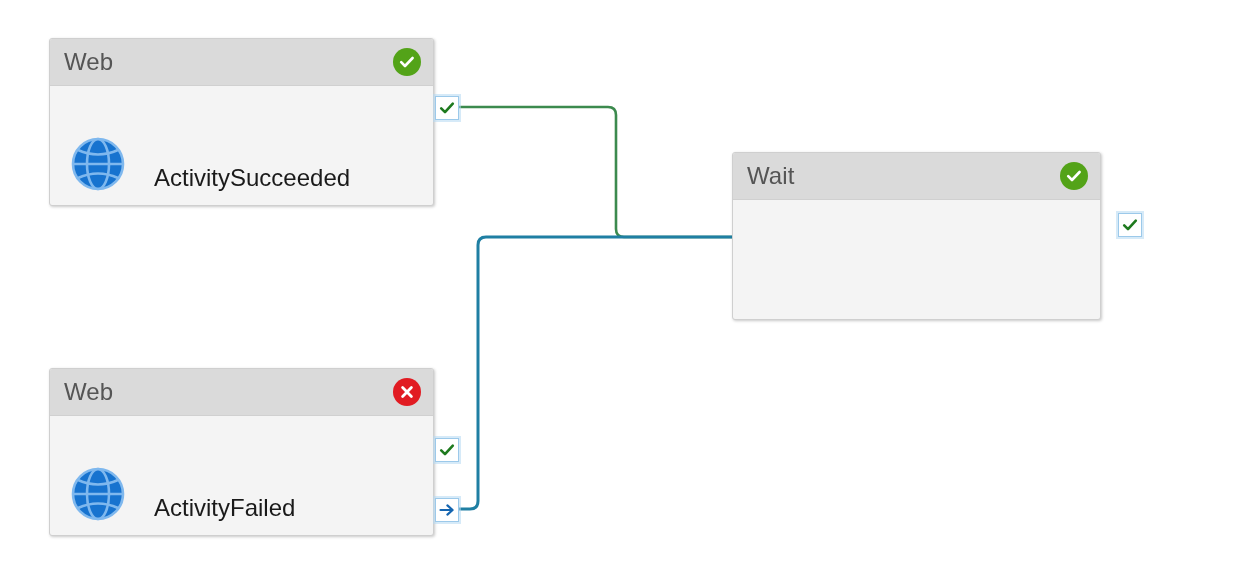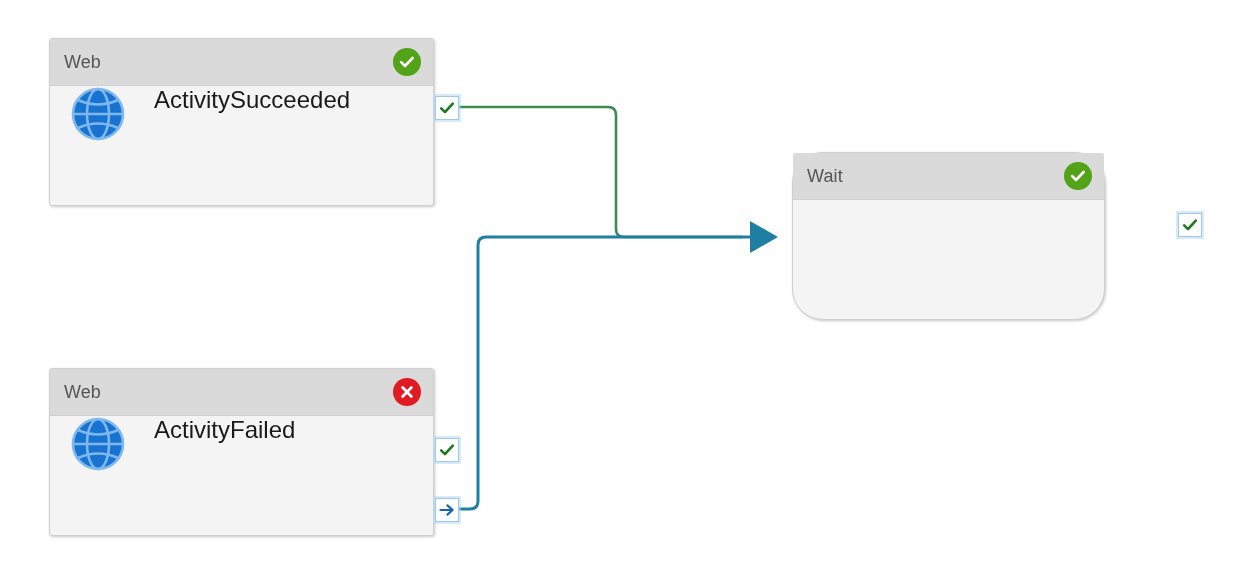--- a/index.html
+++ b/index.html
@@ -42,28 +42,28 @@
     position: relative;
     height: 46px;
     background: #dadada;
     border-bottom: 1px solid #d0d0d0;
     display: flex;
     align-items: center;
     padding: 0 14px;
     border-radius: 2px 2px 0 0;
   }
   .node-title {
-    font-size: 18px;
+    font-size: 24px;
     color: #555555;
     letter-spacing: 0.1px;
   }
   .node-body {
     height: 106px;
     display: flex;
-    align-items: flex-start;
+    align-items: flex-end;
     padding-left: 20px;
     background: #f4f4f4;
     border-radius: 0 0 2px 2px;
   }
   .node-label {
     font-size: 24px;
     color: #1a1a1a;
     margin-left: 28px;
     white-space: nowrap;
   }
@@ -189,21 +189,21 @@
     </div>
 
     <div class="port" style="left:385px; top:129px;">
       <svg width="16" height="16" viewBox="0 0 16 16">
         <path d="M1.5 8 H13" fill="none" stroke="#1565b0" stroke-width="2.2" stroke-linecap="round"></path>
         <path d="M8.4 3.4 L13.6 8 L8.4 12.6" fill="none" stroke="#1565b0" stroke-width="2.2" stroke-linecap="round" stroke-linejoin="round"></path>
       </svg>
     </div>
   </div>
 
-  <div class="node" style="left:792px; top:152px; width:313px; height:168px;border-radius:31px;">
+  <div class="node" style="left:732px; top:152px; width:369px; height:168px;">
     <div class="node-header">
       <span class="node-title">Wait</span>
       <span class="status-badge ok">
         <svg width="18" height="18" viewBox="0 0 18 18">
           <path d="M3.2 9.2 L7 13 L14.6 5" fill="none" stroke="#ffffff" stroke-width="2.6" stroke-linecap="round" stroke-linejoin="round"></path>
         </svg>
       </span>
     </div>
 
     <div class="port" style="left:385px; top:60px;">

